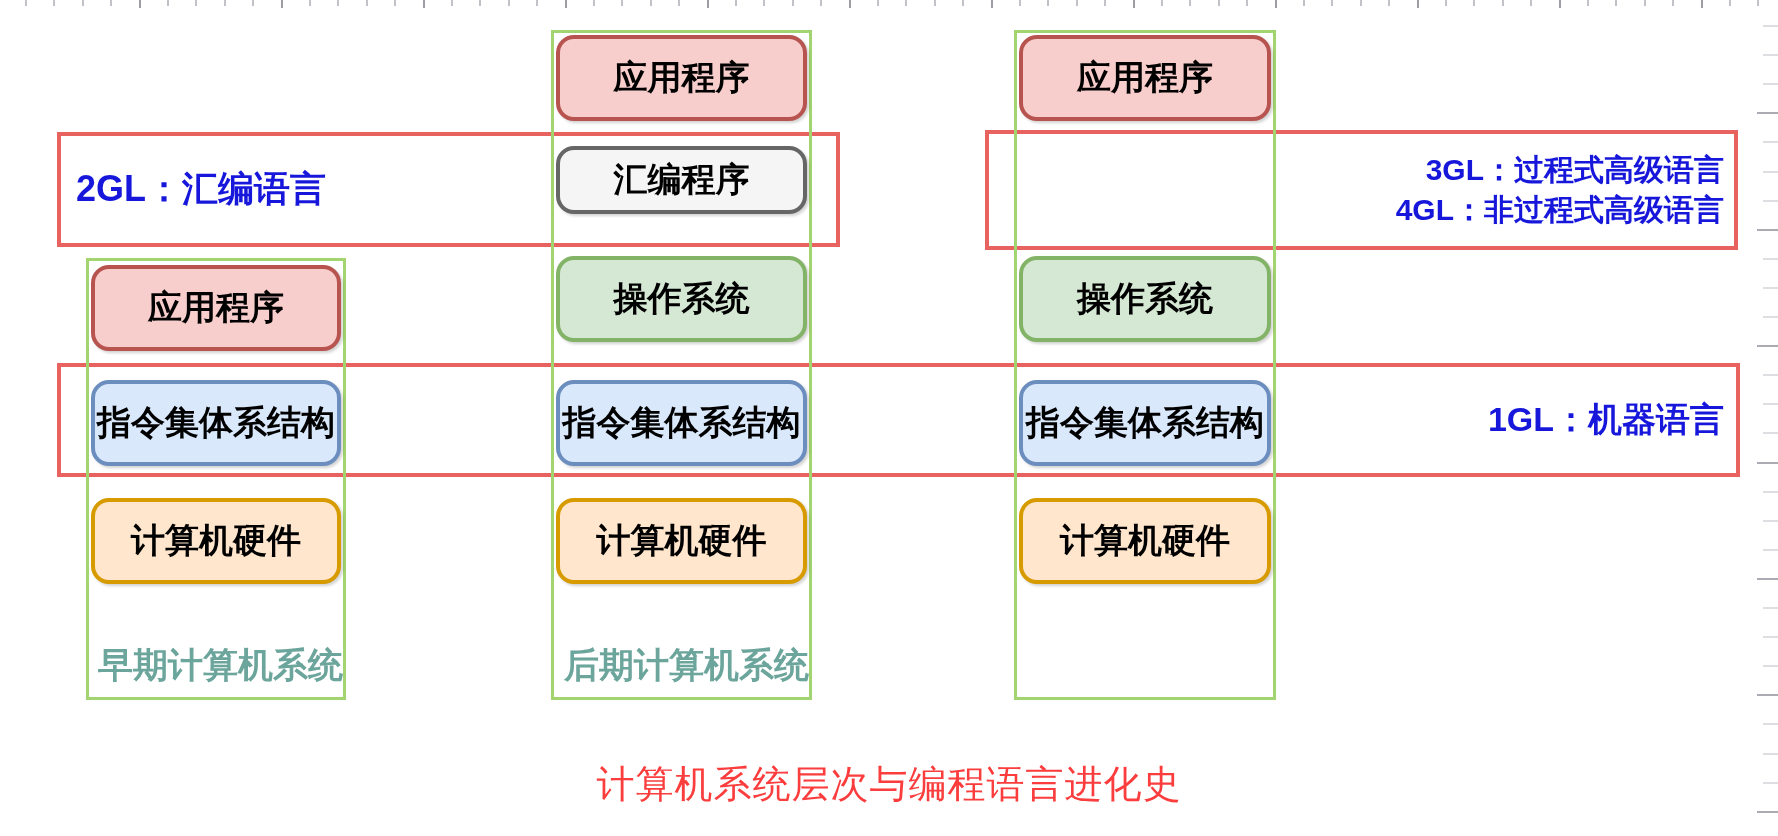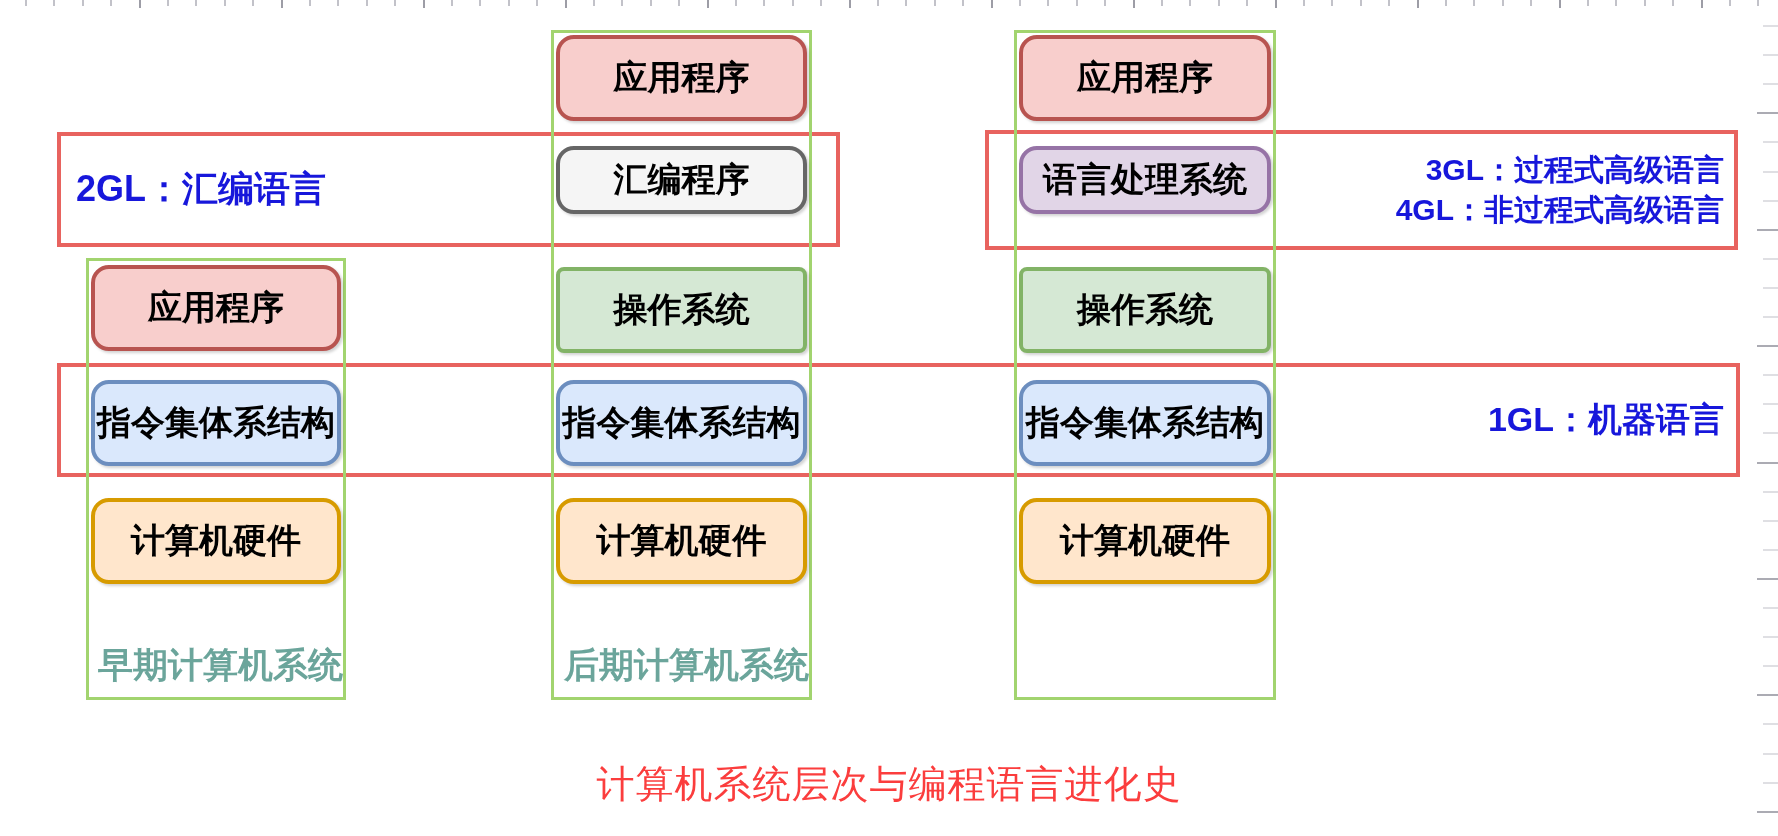--- a/index.html
+++ b/index.html
@@ -30,21 +30,21 @@
   .col-mid{left:551px;top:30px;width:261px;height:670px;}
   .col-right{left:1014px;top:30px;width:262px;height:670px;}
 
   
   .box{position:absolute;left:2px;right:2px;height:86px;border:4px solid #999;border-radius:18px;
        box-sizing:border-box;display:flex;align-items:center;justify-content:center;
        font-size:34px;font-weight:bold;color:#000;white-space:nowrap;
        box-shadow:2px 2px 3px rgba(0,0,0,0.18);background:#eee;}
   .col-mid .row1,.col-right .row1{top:2px;}
   .col-mid .row2,.col-right .row2{top:113px;height:68px;}
-  .col-mid .row3,.col-right .row3{top:234px;border-radius:8px;}
+  .col-mid .row3,.col-right .row3{top:223px;}
   .col-mid .row4,.col-right .row4{top:347px;}
   .col-mid .row5,.col-right .row5{top:465px;}
   .col-left .row3{top:4px;}
   .col-left .row4{top:119px;}
   .col-left .row5{top:237px;}
 
   
   .col-label{position:absolute;left:0;right:0;bottom:8px;text-align:right;
              font-size:35px;font-weight:bold;color:#6ba59b;white-space:nowrap;}
 
@@ -196,23 +196,20 @@
     <div class="box row5" style="background: rgb(255, 230, 204); border-color: rgb(215, 155, 0);">
       <span>计算机硬件</span>
     </div>
     <div class="col-label">后期计算机系统</div>
   </div>
 
   <div class="column col-right">
     <div class="box row1" style="background: rgb(248, 206, 204); border-color: rgb(184, 84, 80);">
       <span>应用程序</span>
     </div>
-    <div class="box row2" style="background: rgb(225, 213, 231); border-color: rgb(150, 115, 166);">
-      <span>语言处理系统</span>
-    </div>
     <div class="box row3" style="background: rgb(213, 232, 212); border-color: rgb(130, 179, 102);">
       <span>操作系统</span>
     </div>
     <div class="box row4" style="background: rgb(218, 232, 252); border-color: rgb(108, 142, 191);">
       <span>指令集体系结构</span>
     </div>
     <div class="box row5" style="background: rgb(255, 230, 204); border-color: rgb(215, 155, 0);">
       <span>计算机硬件</span>
     </div>
   </div>

